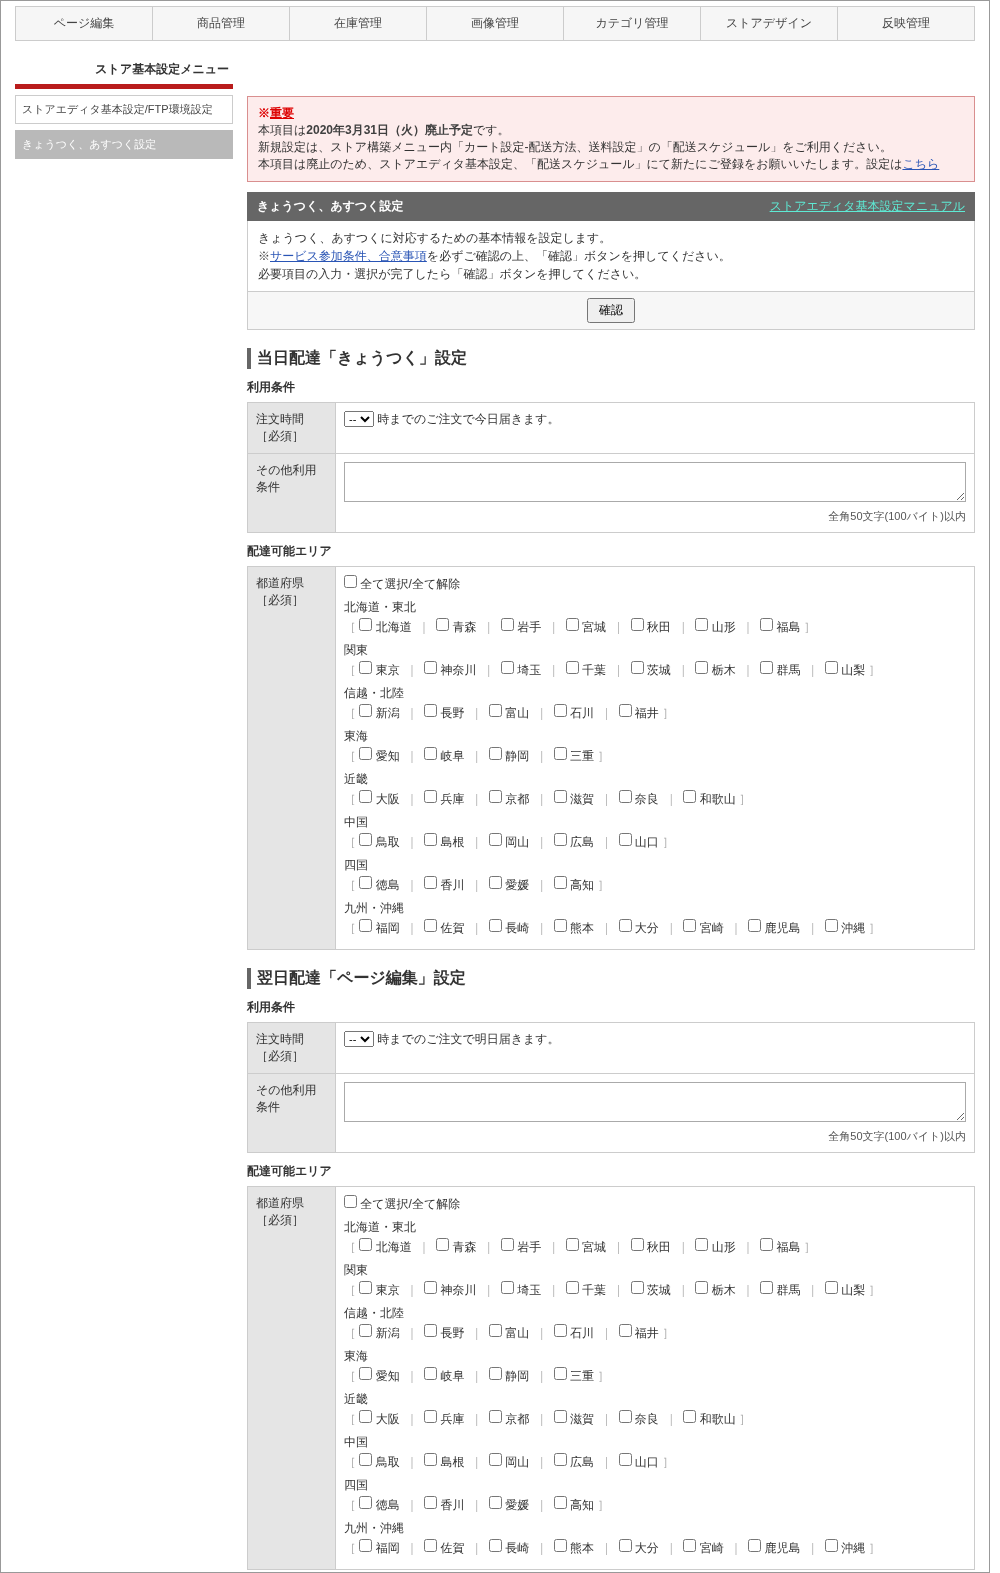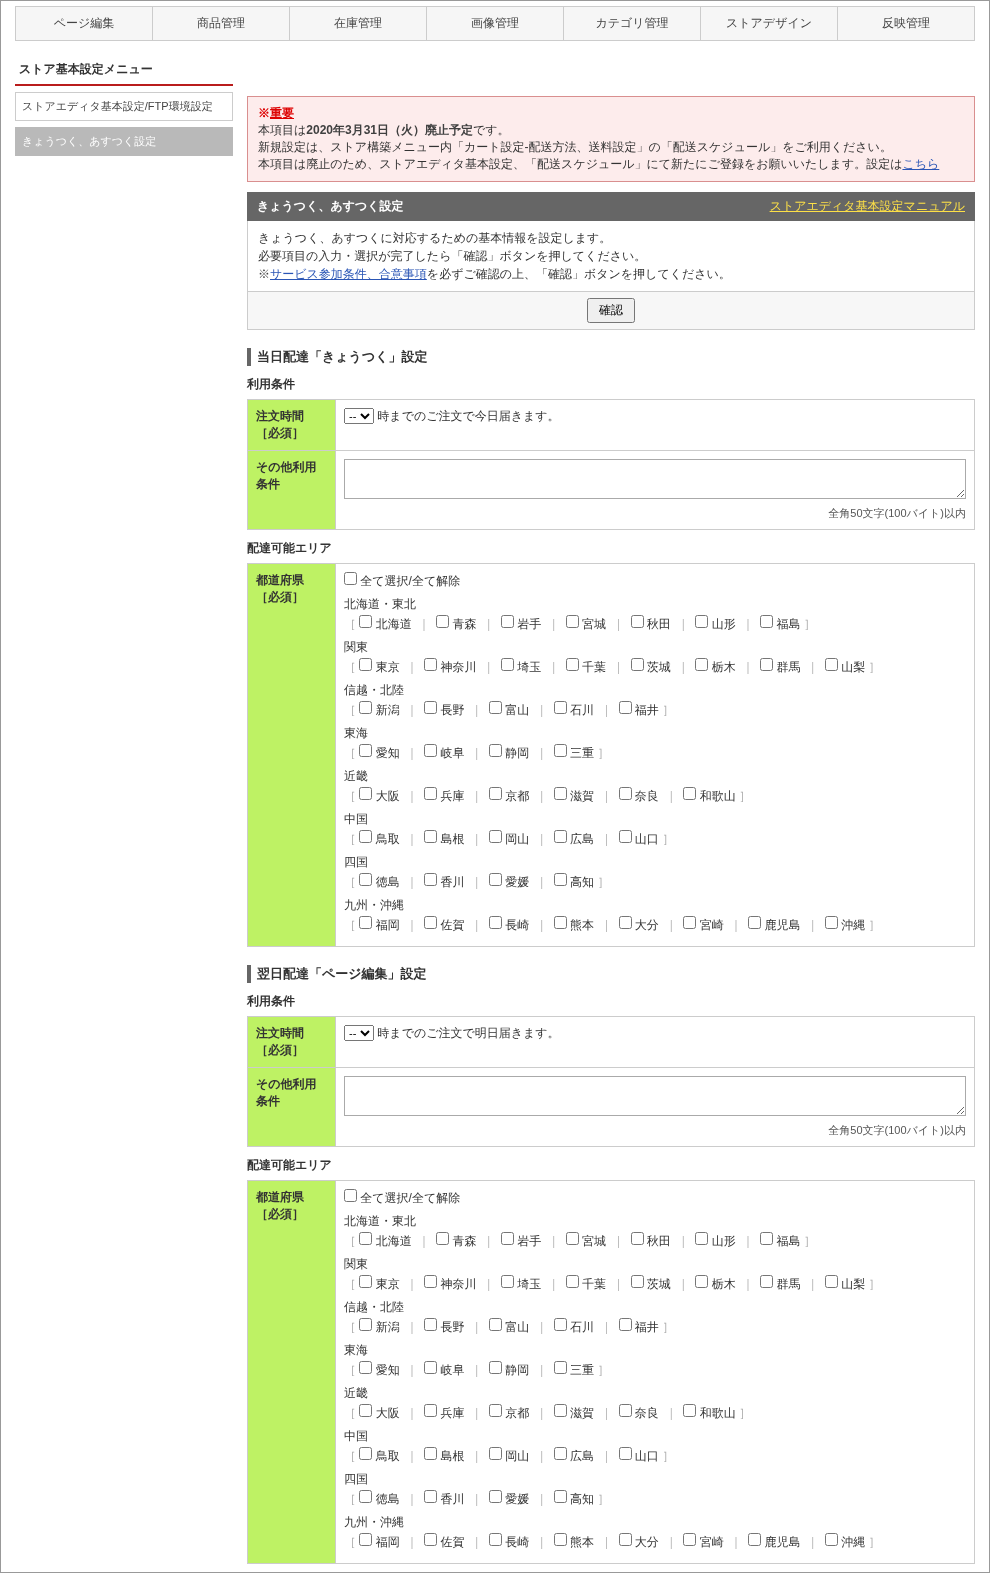--- a/index.html
+++ b/index.html
@@ -2,40 +2,40 @@
 <html><head>
 <meta charset="utf-8">
 <style>
 * { box-sizing: border-box; margin: 0; padding: 0; }
 body { font-family: Meiryo, "Hiragino Kaku Gothic Pro", "MS PGothic", sans-serif; font-size: 12px; color: #333; background: #fff; }
 .shell { width: 990px; height: 1573px; border: 1px solid #999; padding: 5px 14px 8px; }
 .topnav { width: 100%; border-collapse: collapse; table-layout: fixed; }
 .topnav td { border: 1px solid #ccc; background: #f6f6f6; text-align: center; padding: 8px 4px; font-size: 12px; color: #444; cursor: pointer; }
 .body-row { display: flex; margin-top: 14px; gap: 14px; }
 .sidebar { width: 218px; flex-shrink: 0; }
-.side-title { font-weight: bold; padding: 6px 4px; border-bottom: 2px solid #b91c1c; }
+.side-title { font-weight: bold; padding: 6px 4px; border-bottom: 5px solid #b91c1c; text-align: right; }
 .side-item { border: 1px solid #ccc; padding: 6px 6px; font-size: 11px; margin-top: 6px; background: #fff; cursor: pointer; color: #444; }
 .side-item.active { background: #b9b9b9; color: #fff; border-color: #b9b9b9; }
 .main { flex: 1; min-width: 0; margin-top: 41px; }
 .alert { border: 1px solid #d98f8f; background: #fdecec; padding: 8px 10px; margin-bottom: 10px; }
 .alert .imp { color: #d00; font-weight: bold; }
 .alert .imp .pre { color: #d00; }
 .alert a { color: #2a55b5; }
 .page-title-bar { background: #666; color: #fff; padding: 6px 10px; font-weight: bold; position: relative; }
-.page-title-bar a { position: absolute; right: 10px; top: 6px; color: #fde047; text-decoration: underline; font-weight: normal; font-family: Liberation Mono, monospace; }
+.page-title-bar a { position: absolute; right: 10px; top: 6px; color: #5eead4; text-decoration: underline; font-weight: normal; font-family: Liberation Mono, monospace; }
 .page-desc { border: 1px solid #ccc; border-top: none; padding: 8px 10px; font-size: 12px; line-height: 1.5; }
 .page-desc a { color: #2a55b5; text-decoration: underline; }
 .red { color: #404040; }
 .btnbox { border: 1px solid #ccc; border-top: none; background: #f7f7f7; padding: 6px; text-align: center; }
 .btnbox.final { margin-top: 10px; border: 1px solid #ccc; }
-.section-h { font-weight: bold; padding-left: 6px; border-left: 4px solid #666; margin: 18px 0 8px; font-size: 13px; }
+.section-h { font-weight: bold; padding-left: 6px; border-left: 4px solid #666; margin: 18px 0 8px; font-size: 16px; }
 .sub-h { font-weight: bold; margin: 10px 0 6px; }
 table.form { width: 100%; border-collapse: collapse; }
 table.form th, table.form td { border: 1px solid #ccc; padding: 8px; vertical-align: top; font-size: 12px; }
-table.form th { width: 88px; background: #bef264; font-weight: bold; text-align: left; }
+table.form th { width: 88px; background: #e5e5e5; font-weight: normal; text-align: left; }
 select.time { font-size: 11px; }
 textarea.other { width: 100%; height: 40px; resize: vertical; border: 1px solid #aaa; }
 .note-right { text-align: right; font-size: 11px; color: #555; margin-top: 4px; }
 .chk-all { margin-bottom: 6px; display: block; }
 .region-name { margin-top: 6px; }
 .pref-line { margin: 2px 0 4px; }
 .pref-line .sep { color: #aaa; margin: 0 3px; }
 .bracket { color:#aaa; }
 button.confirm { padding: 2px 10px; font-size: 12px; }
 label.pref { white-space: nowrap; }
@@ -76,24 +76,24 @@
           <span>本項目は廃止のため、ストアエディタ基本設定、「配送スケジュール」にて新たにご登録をお願いいたします。設定は</span><a href="#">こちら</a>
         </div>
       </div>
 
       <div class="page-title-bar">
         <span>きょうつく、あすつく設定</span>
         <a href="#">ストアエディタ基本設定マニュアル</a>
       </div>
       <div class="page-desc">
         <div>きょうつく、あすつくに対応するための基本情報を設定します。</div>
-        <div>必要項目の入力・選択が完了したら「確認」ボタンを押してください。</div>
         <div>
           <span class="red">※</span><a href="#">サービス参加条件、合意事項</a><span>を必ずご確認の上、「確認」ボタンを押してください。</span>
         </div>
+        <div>必要項目の入力・選択が完了したら「確認」ボタンを押してください。</div>
       </div>
       <div class="btnbox">
         <button class="confirm">確認</button>
       </div>
 
       <div class="section-h">当日配達「きょうつく」設定</div>
       <div class="sub-h">利用条件</div>
       <table class="form">
         <tbody>
             <tr>

